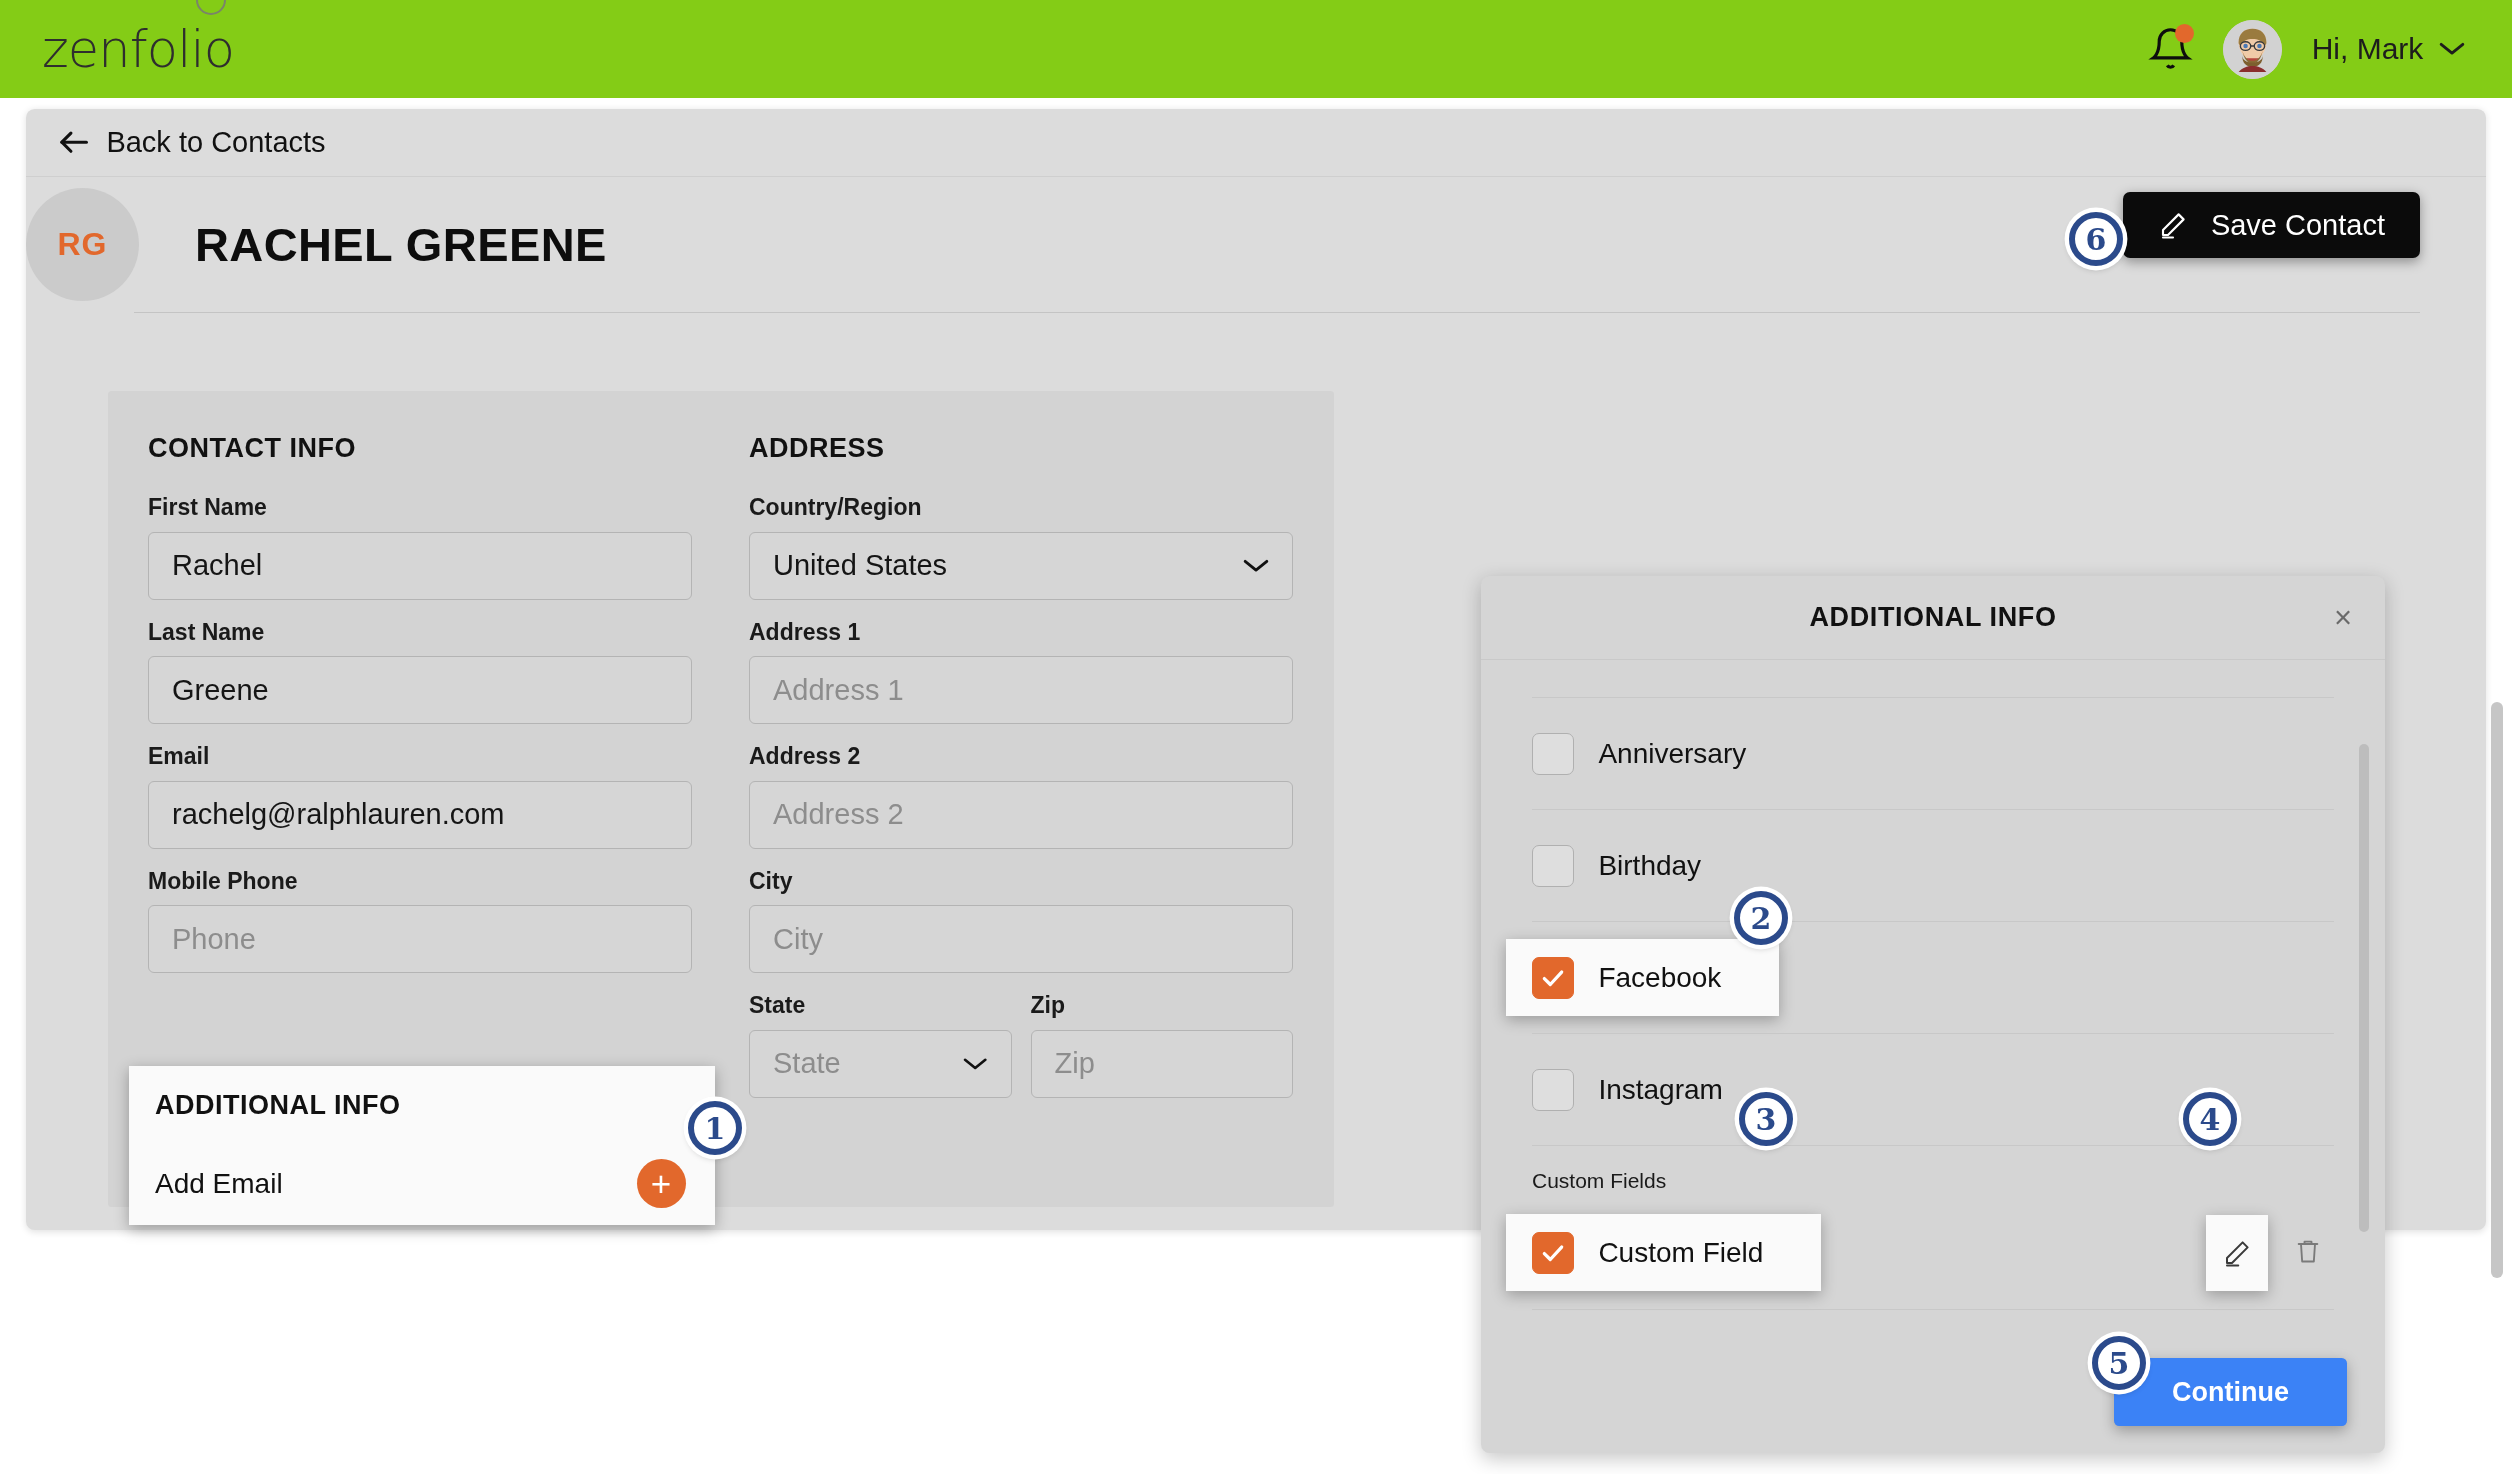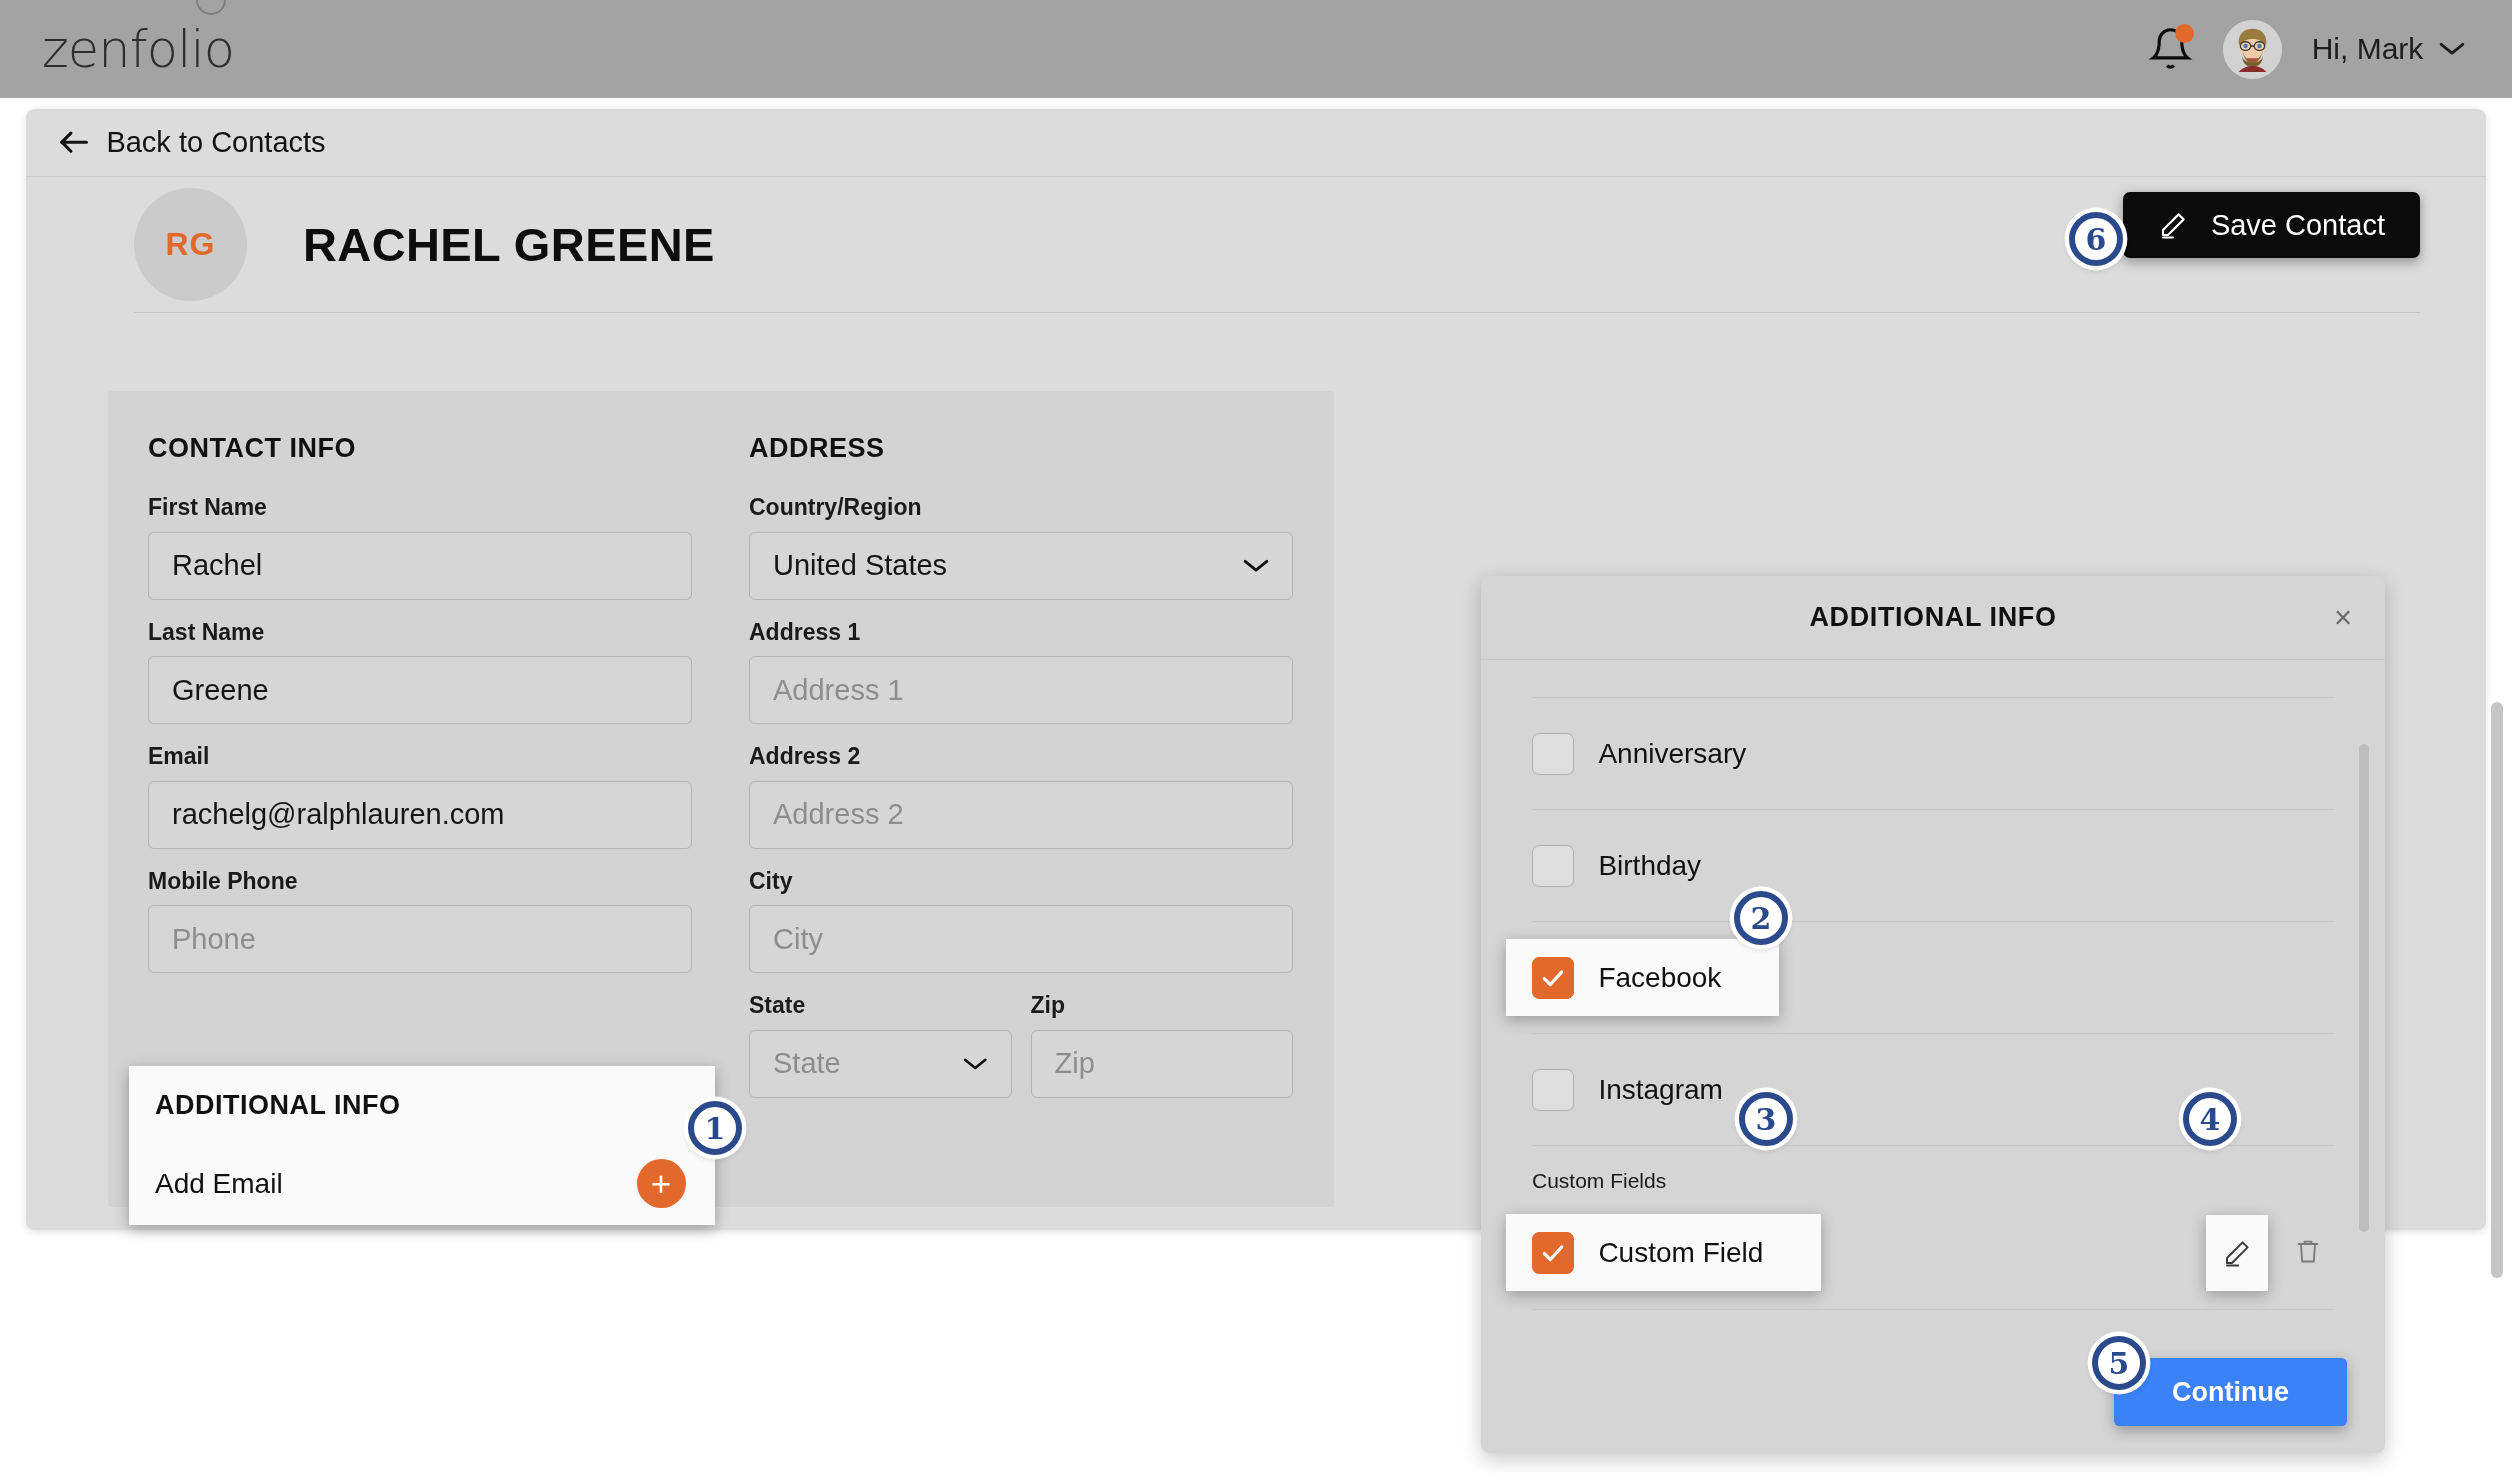--- a/index.html
+++ b/index.html
@@ -6,21 +6,21 @@
   html, body {
     width: 2512px; height: 1474px;
     background: #ffffff;
     font-family: "Liberation Sans", sans-serif;
     overflow: hidden;
   }
 
   
   #topbar {
     position: absolute; left: 0; top: 0; width: 2512px; height: 98px;
-    background: #a3a3a3;
+    background: #84cc16;
     display: flex; align-items: center;
   }
   #logo {
     margin-left: 42px;
     font-family: "DejaVu Sans", sans-serif;
     font-size: 51px; font-weight: 300; color: #2e2e2e;
     letter-spacing: -0.9px;
     display: flex; align-items: baseline;
     position: relative;
   }
@@ -63,21 +63,21 @@
     border-bottom: 0.9px solid #cfcfcf;
   }
   #back-link {
     display: flex; align-items: center; gap: 17.4px;
     font-size: 29px; color: #111; cursor: pointer;
   }
 
   
   #contact-head {
     height: 135px; display: flex; align-items: center;
-    padding-left: 108px; position: relative;
+    position: relative;
   }
   #initials {
     width: 113px; height: 113px; border-radius: 50%;
     background: #cbcbcb;
     display: flex; align-items: center; justify-content: center;
     font-size: 32px; font-weight: 600; color: #e2682c;
     letter-spacing: 0.9px;
   }
   #contact-name {
     margin-left: 56px;

